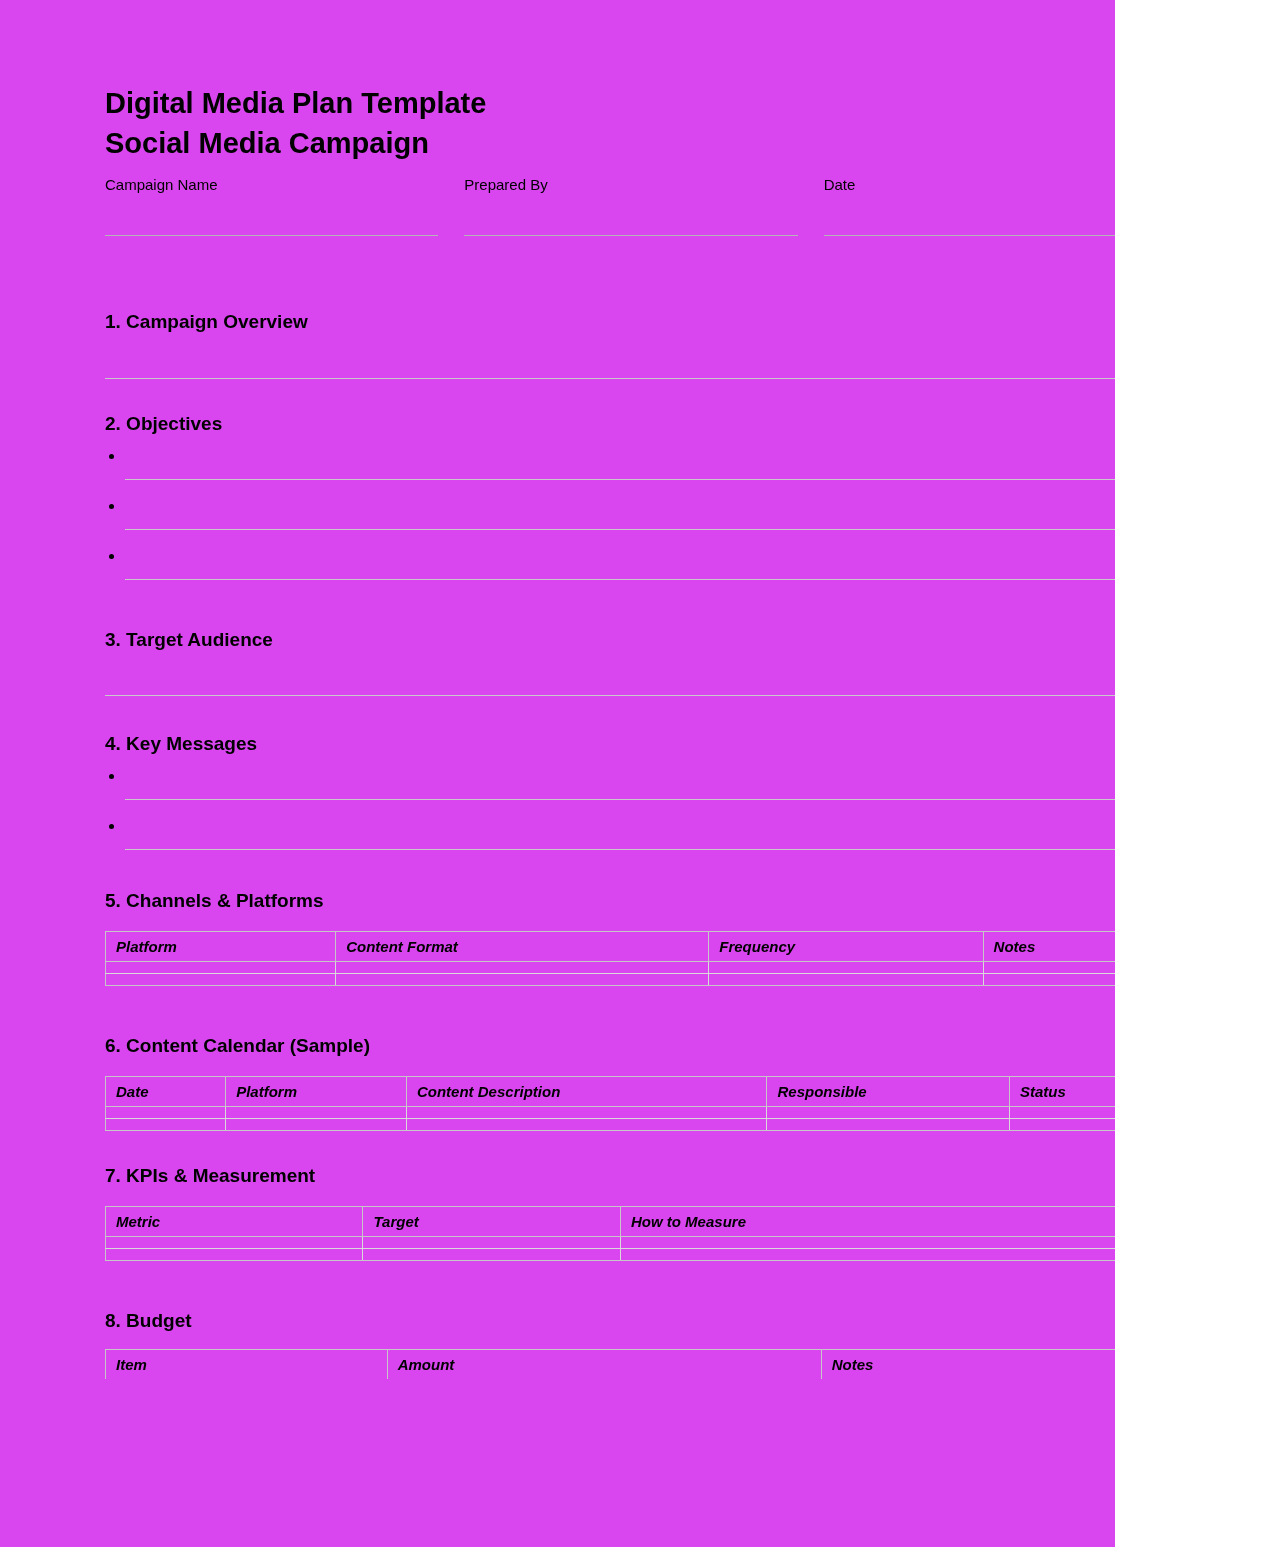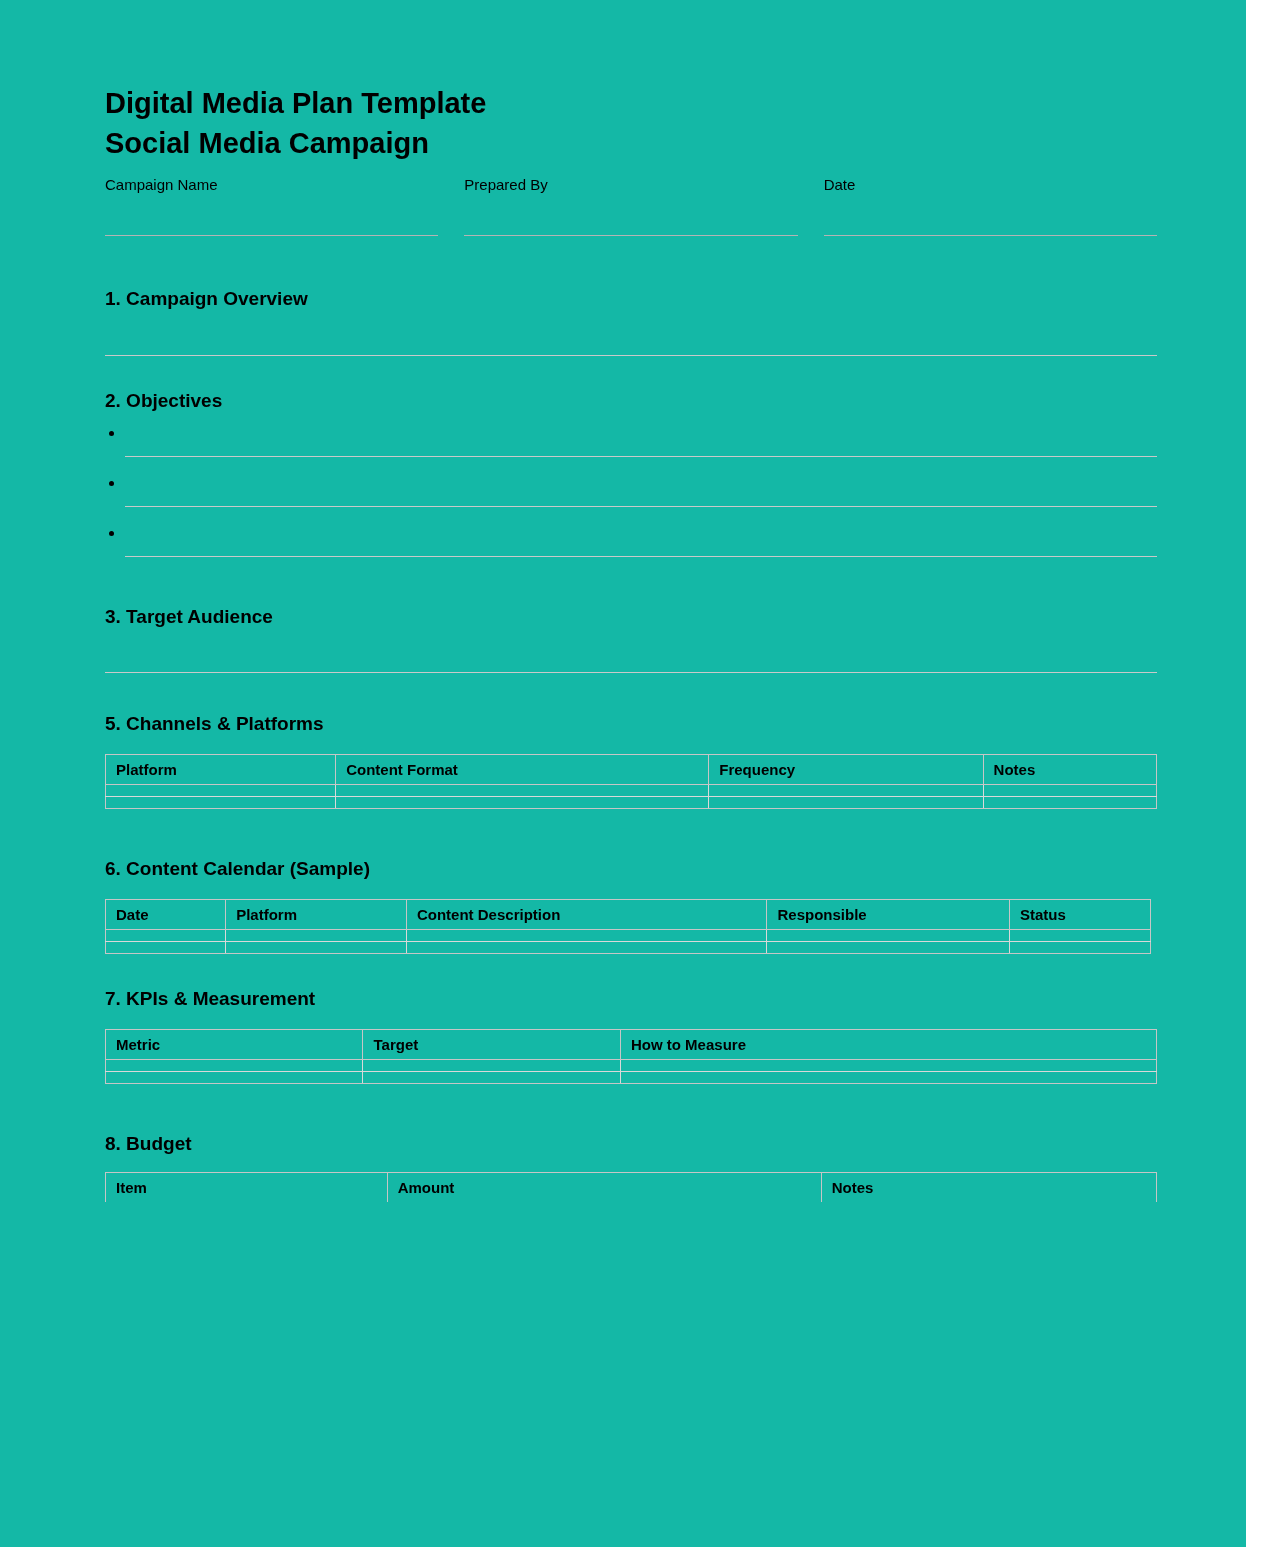--- a/index.html
+++ b/index.html
@@ -1,56 +1,56 @@
 <!DOCTYPE html>
 <html><head>
 <meta charset="utf-8">
 <style>
   html,body{margin:0;padding:0;background:#ffffff;}
   .page{
     position:relative;
-    width:1246px;
+    width:1115px;
     height:1547px;
-    background:#14b8a6;
+    background:#d946ef;
     overflow:hidden;
     font-family:"Liberation Sans","DejaVu Sans",sans-serif;
     color:#000000;
   }
   .content{position:absolute;left:105px;top:0;width:1052px;}
 
   
   .doc-title{margin:83px 0 0 0;font-size:29px;line-height:40px;font-weight:700;}
   .doc-title span{display:block;}
 
   
   .fields{display:flex;gap:26px;margin-top:13px;}
   .field{flex:1;min-width:0;}
   .field-label{font-size:15px;line-height:18px;}
   .field-line{margin-top:41px;border-top:1px solid #b4b4b4;height:0;}
 
   
   .sec-h{font-size:19px;line-height:23px;font-weight:700;margin:0;}
-  .mt47{margin-top:51px;}.mt36{margin-top:36px;}.mt35{margin-top:39px;}
+  .mt47{margin-top:74px;}.mt36{margin-top:36px;}.mt35{margin-top:39px;}
   .mt34{margin-top:48px;}.mt33{margin-top:33px;}
 
   
   .write-line{height:44px;border-bottom:1px solid #c9c9c9;}
   .write-line.tall{height:45px;}
 
   
   .bullets{margin-left:20px;}
   .bullet-item{position:relative;height:44px;border-bottom:1px solid #c9c9c9;}
   .bullet-item + .bullet-item{margin-top:5px;}
   .bullet-item::before{
     content:"";position:absolute;left:-16px;top:19px;
     width:5px;height:5px;border-radius:50%;background:#000;
   }
 
   
-  table{border-collapse:collapse;table-layout:fixed;width:1052px;margin-top:19px;}
+  table{border-collapse:collapse;table-layout:fixed;width:1052px;margin-top:19px;font-style:italic;}
   th{
     border:1px solid #c6c6c6;font-size:15px;line-height:18px;font-weight:700;
     text-align:left;vertical-align:middle;padding:0 4px 0 10px;height:29px;
     overflow:hidden;white-space:nowrap;
   }
   td{border:1px solid #d9d9d9;height:11px;padding:0;}
   tbody tr:last-child td{border-bottom-color:#c6c6c6;}
   td:first-child,th:first-child{border-left-color:#c6c6c6;}
   td:last-child,th:last-child{border-right-color:#c6c6c6;}
 
@@ -96,20 +96,27 @@
         <div class="bullet-item"></div>
         <div class="bullet-item"></div>
       </div>
     </section>
 
     <section>
       <h2 class="sec-h mt34">3. Target Audience</h2>
       <div class="write-line"></div>
     </section>
 
+    <section>
+      <h2 class="sec-h mt36">4. Key Messages</h2>
+      <div class="bullets">
+        <div class="bullet-item"></div>
+        <div class="bullet-item"></div>
+      </div>
+    </section>
 
     <section>
       <h2 class="sec-h mt35">5. Channels &amp; Platforms</h2>
       <table class="t5">
         <colgroup>
             <col style="width:21.9%">
             <col style="width:35.5%">
             <col style="width:26.1%">
             <col style="width:16.5%">
           </colgroup>

